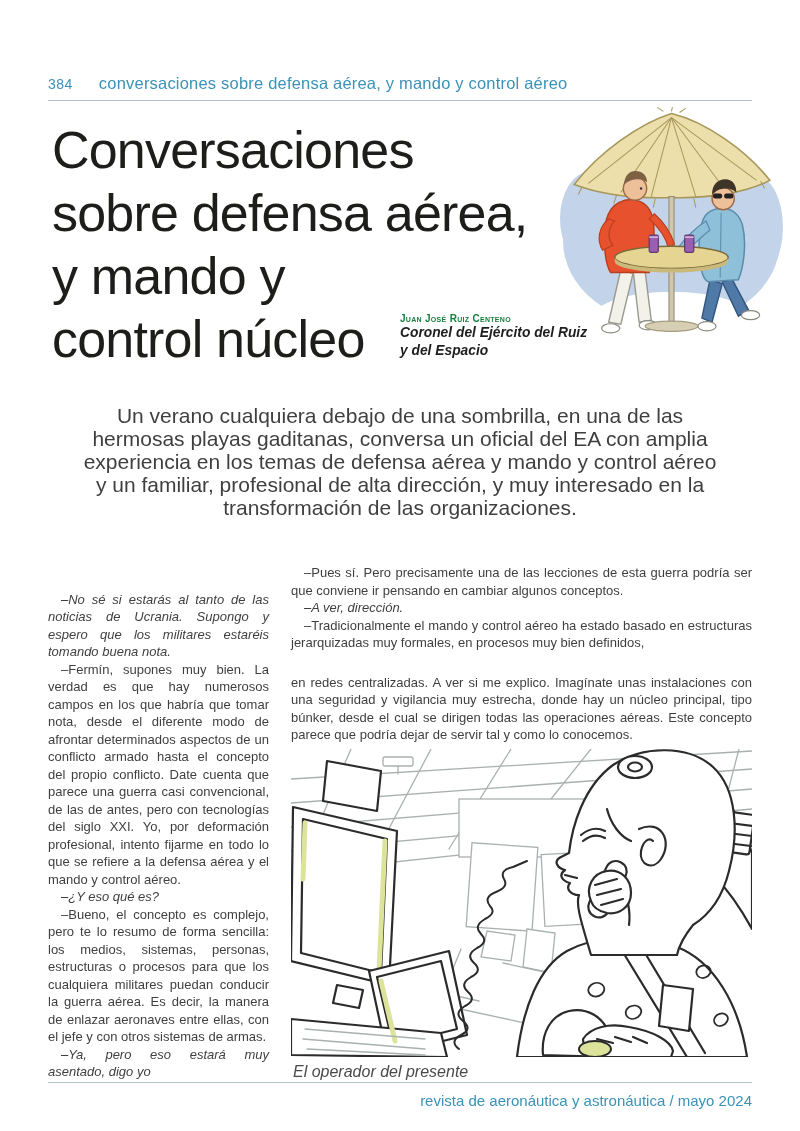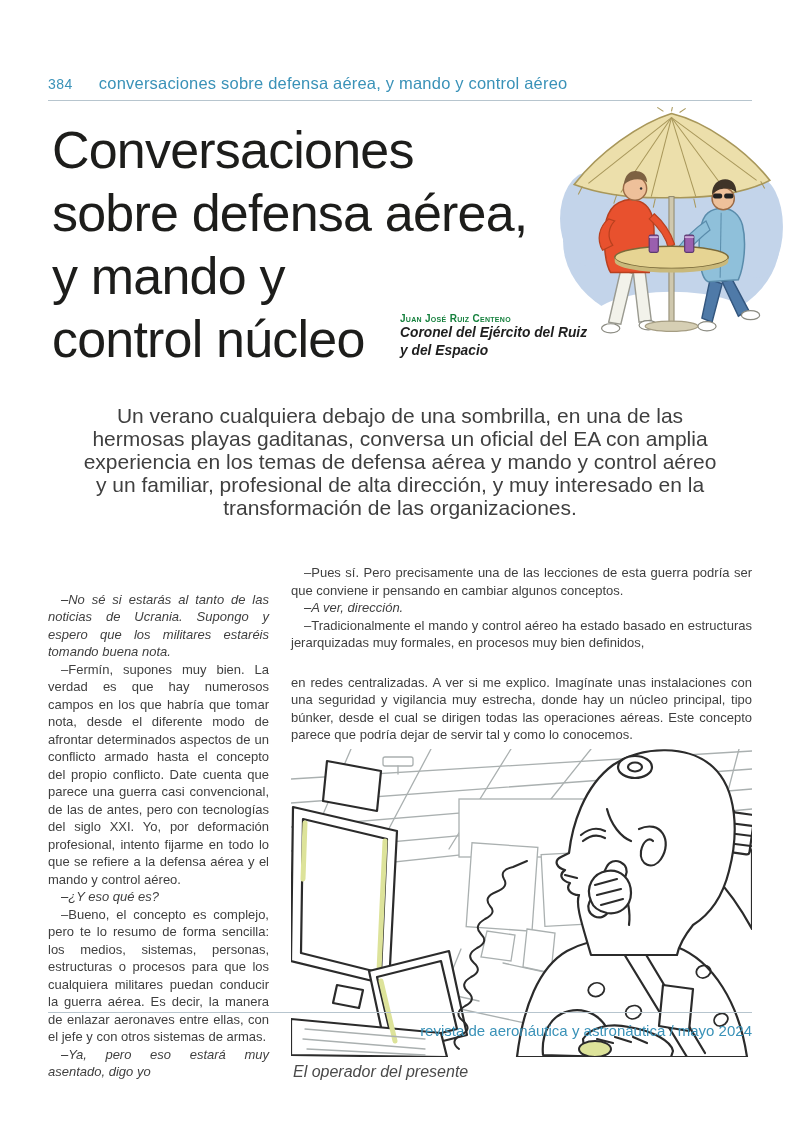--- a/index.html
+++ b/index.html
@@ -33,21 +33,21 @@
     hyphens:auto;-webkit-hyphens:auto;}
   .para.italic{font-style:italic;}
   .para.noindent{text-indent:0;}
 
   
   .operator-figure{margin:5px 0 0;}
   .operator-figure svg{display:block;width:461px;height:308px;}
   .illustration-caption{font-size:16px;font-style:italic;color:#4a4a4a;margin-top:6px;padding-left:2px;}
 
   
-  .page-footer{position:absolute;left:48px;right:48px;top:1012px;border-top:1px solid var(--rule-gray);
+  .page-footer{position:absolute;left:48px;right:48px;top:1082px;border-top:1px solid var(--rule-gray);
     padding-top:9px;text-align:right;font-size:15px;color:var(--accent-teal);}
 
   
   .ln{stroke:var(--illo-line);stroke-width:2.2;fill:none;stroke-linecap:round;stroke-linejoin:round;}
   .lnf{stroke:var(--illo-line);stroke-width:2.2;fill:#ffffff;stroke-linecap:round;stroke-linejoin:round;}
   .bg{stroke:var(--illo-bg-line);stroke-width:1.3;fill:none;stroke-linecap:round;}
   .bgf{stroke:var(--illo-bg-line);stroke-width:1.3;fill:#ffffff;}
   .acc{stroke:var(--illo-accent);stroke-width:5;fill:none;stroke-linecap:round;}
 </style>
 </head>

